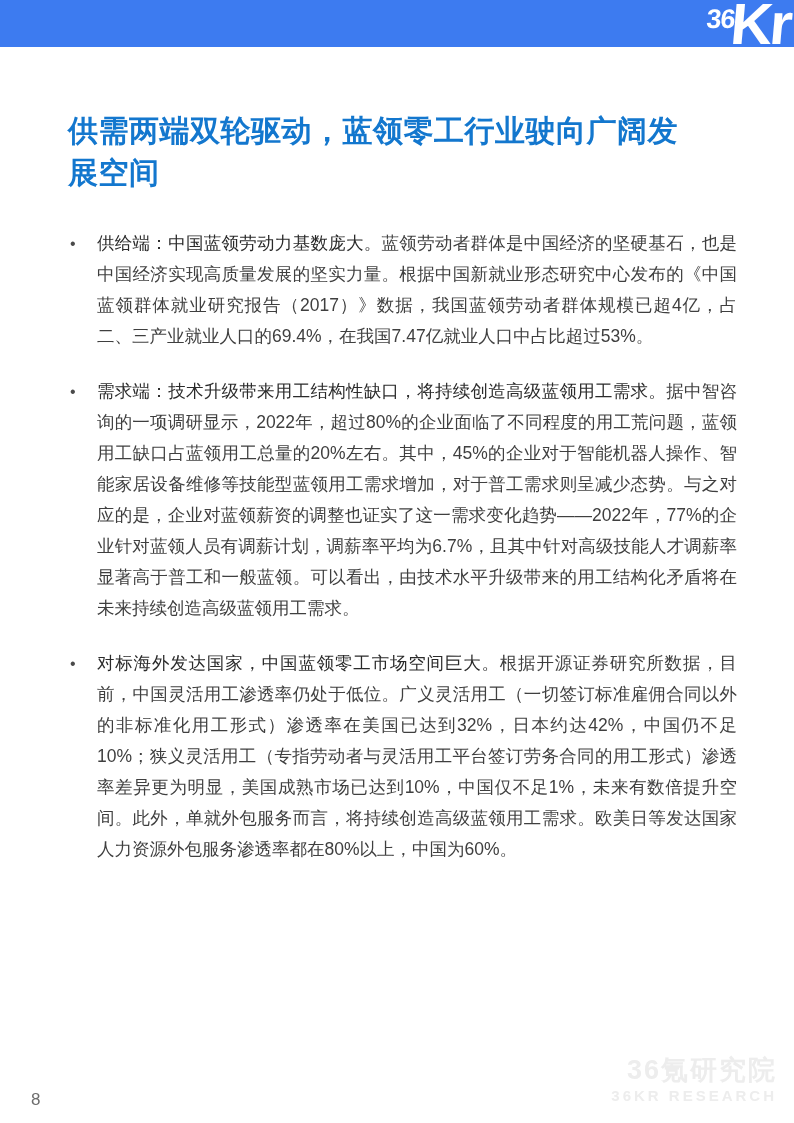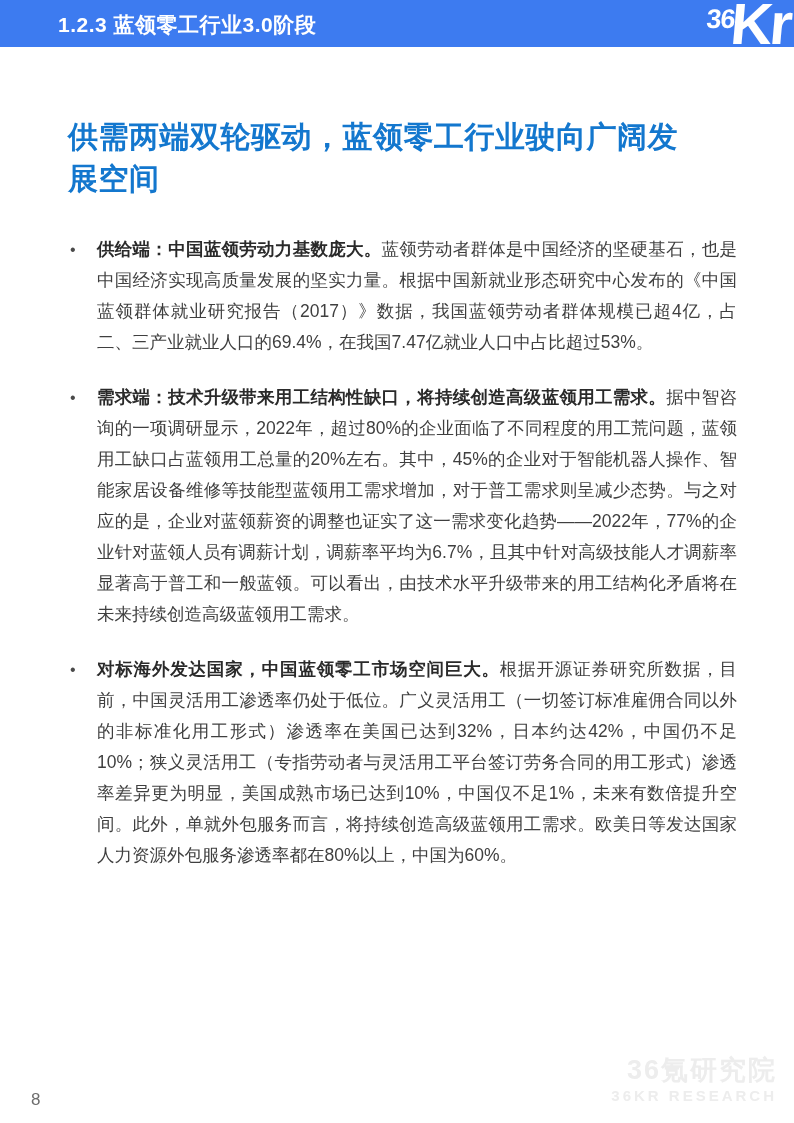--- a/index.html
+++ b/index.html
@@ -41,21 +41,21 @@
   }
   .logo-kr{
     font-size:58px;
     font-weight:800;
     line-height:0.82;
     margin-left:-3px;
     letter-spacing:-3px;
   }
   
   .content{
-    position:absolute;top:116px;left:68px;
+    position:absolute;top:110px;left:68px;
     width:669px;
   }
   .title{
     margin:0 0 34px 0;
     width:632px;
     font-size:30px;
     line-height:42px;
     font-weight:bold;
     color:#1377ce;
     letter-spacing:0.5px;
@@ -74,21 +74,21 @@
     color:#3f3f3f;
     text-align:justify;
     text-justify:inter-ideograph;
   }
   .dot{
     position:absolute;left:2px;top:0;
     font-size:16px;
     color:#4a4a4a;
   }
   .lead{
-    font-weight:bold;
+    font-weight:normal;
     color:#2a2a2a;
   }
   
   .pagenum{
     position:absolute;left:31px;top:1090px;
     font-size:17px;
     color:#6d6d6d;
   }
   .watermark{
     position:absolute;right:17px;top:1055px;
@@ -108,21 +108,20 @@
     letter-spacing:3px;
     line-height:1.3;
   }
 </style>
 </head>
 <body>
 
 <div class="page">
 
   <header class="topbar">
-    <span class="section-label">1.2.3 蓝领零工行业3.0阶段</span>
     <div class="logo">
       <span class="logo-36">36</span>
       <span class="logo-kr">Kr</span>
     </div>
   </header>
 
   <main class="content">
     <h1 class="title">供需两端双轮驱动，蓝领零工行业驶向广阔发展空间</h1>
 
     <ul class="bullets">

